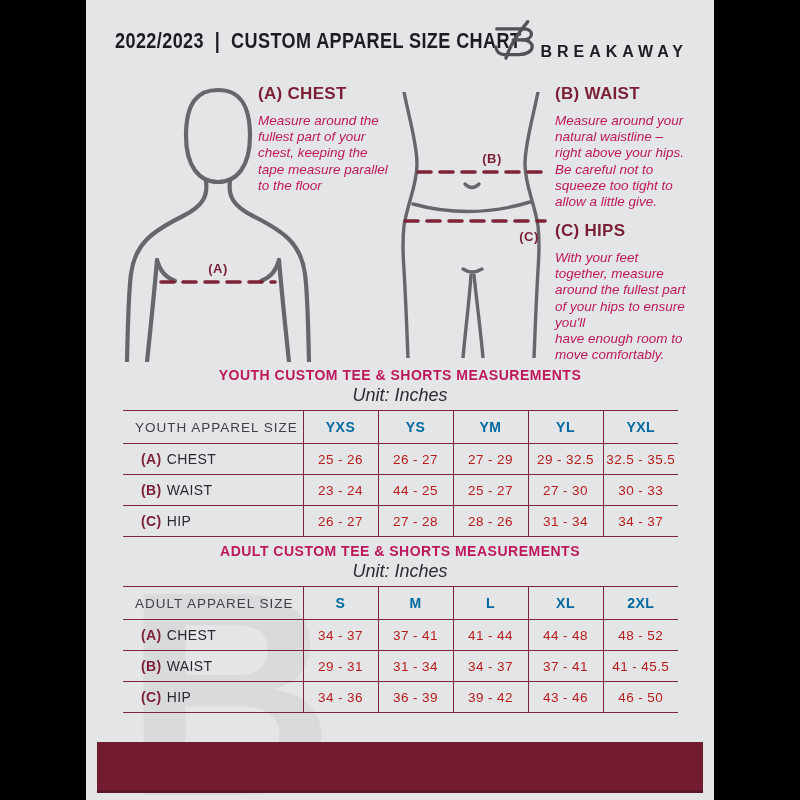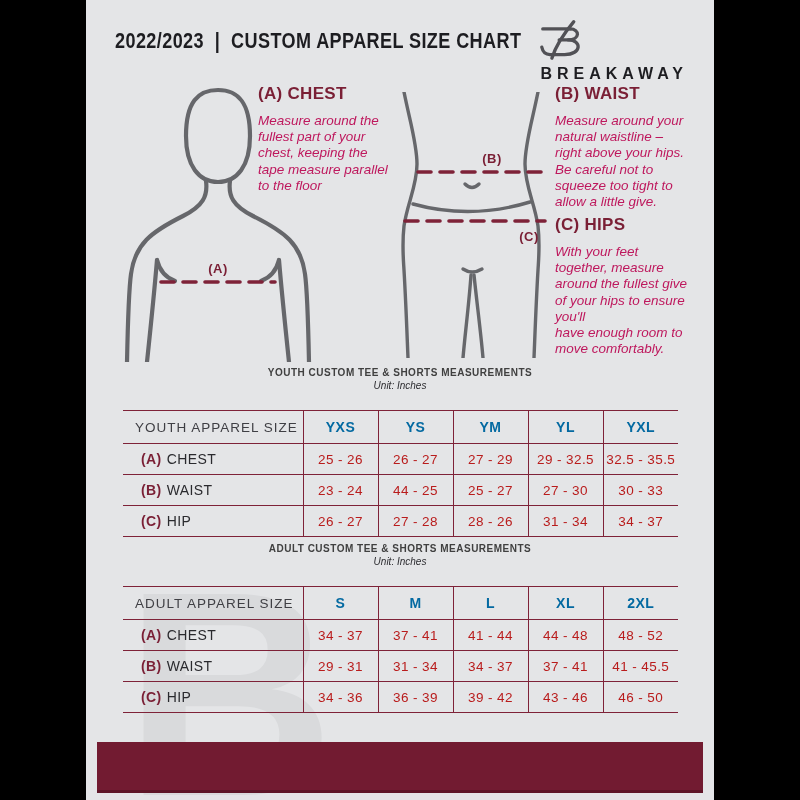--- a/index.html
+++ b/index.html
@@ -3,37 +3,37 @@
 <meta charset="utf-8">
 <style>
   html,body{margin:0;padding:0;background:#000;width:800px;height:800px;overflow:hidden;
     font-family:"Liberation Sans",sans-serif;}
   .stage{position:relative;width:800px;height:800px;background:#000;}
   .page{position:absolute;left:86px;top:0;width:628px;height:800px;background:#e4e5e7;overflow:hidden;}
 
   
   .doc-title{position:absolute;left:29px;top:28px;font-weight:700;font-size:22px;color:#1d1d21;
     letter-spacing:.5px;transform:scaleX(.82);transform-origin:left center;white-space:pre;}
-  .brand{position:absolute;right:26px;top:17px;display:flex;align-items:flex-start;gap:4px;flex-direction:column;}
+  .brand{position:absolute;right:26px;top:17px;display:flex;align-items:flex-end;gap:4px;}
   .brand-word{font-weight:700;font-size:16px;letter-spacing:5px;color:#1d1d21;}
   .logo-svg{display:block;}
 
   
   .fig{position:absolute;z-index:1;}
   .fig path,.fig line{fill:none;stroke:#66676b;stroke-linecap:round;}
   .fig .dash{stroke:#7e2238;stroke-width:3.6;stroke-dasharray:13 9;}
   .fig text{font-family:"Liberation Sans",sans-serif;font-weight:700;font-size:13px;fill:#7a1f35;letter-spacing:.5px;}
   .guide{position:absolute;z-index:2;}
   .guide h3{margin:0;font-size:17px;font-weight:700;color:#7a1f35;letter-spacing:.3px;}
   .guide p{margin:9px 0 0 0;font-size:13.5px;font-style:italic;color:#be185d;line-height:1.2;white-space:pre-line;}
 
   
   .sec-head{position:absolute;left:0;right:0;text-align:center;z-index:2;}
-  .sec-head h2{margin:0;font-size:10px;font-weight:700;color:#404040;letter-spacing:.5px;}
-  .sec-head .unit{margin-top:2px;font-size:10px;font-style:italic;color:#2c2c30;text-align:center;}
+  .sec-head h2{margin:0;font-size:14px;font-weight:700;color:#be185d;letter-spacing:.5px;}
+  .sec-head .unit{margin-top:2px;font-size:18px;font-style:italic;color:#2c2c30;text-align:center;}
 
   
   table.size{position:absolute;left:37px;width:555px;border-collapse:collapse;table-layout:fixed;z-index:2;}
   table.size td,table.size th{border-top:1.5px solid #7e2238;border-bottom:1.5px solid #7e2238;
     padding:0;vertical-align:middle;background:transparent;}
   table.size td+td,table.size th+th{border-left:1.5px solid #7e2238;}
   table.size tr.hdr{height:33px;}
   table.size tr.row{height:31px;}
   .hdr .lead{font-weight:400;font-size:13.5px;color:#3f3f44;letter-spacing:1px;text-align:left;padding-left:12px;}
   .hdr .size-col{font-weight:700;font-size:14px;color:#0369a1;text-align:center;letter-spacing:.5px;}
@@ -110,25 +110,25 @@
     <div class="guide" style="left:469px;top:84px;width:162px;">
       <h3>(B) WAIST</h3>
       <p>Measure around your
 natural waistline –
 right above your hips.
 Be careful not to
 squeeze too tight to
 allow a little give.</p>
     </div>
 
-    <div class="guide" style="left:469px;top:215px;width:168px;">
+    <div class="guide" style="left:469px;top:221px;width:168px;">
       <h3>(C) HIPS</h3>
       <p>With your feet
 together, measure
-around the fullest give
+around the fullest part
 of your hips to ensure
 you'll
 have enough room to
 move comfortably.</p>
     </div>
 
     <div class="sec-head" style="top:367px;">
       <h2>YOUTH CUSTOM TEE &amp; SHORTS MEASUREMENTS</h2>
       <div class="unit">Unit: Inches</div>
     </div>

